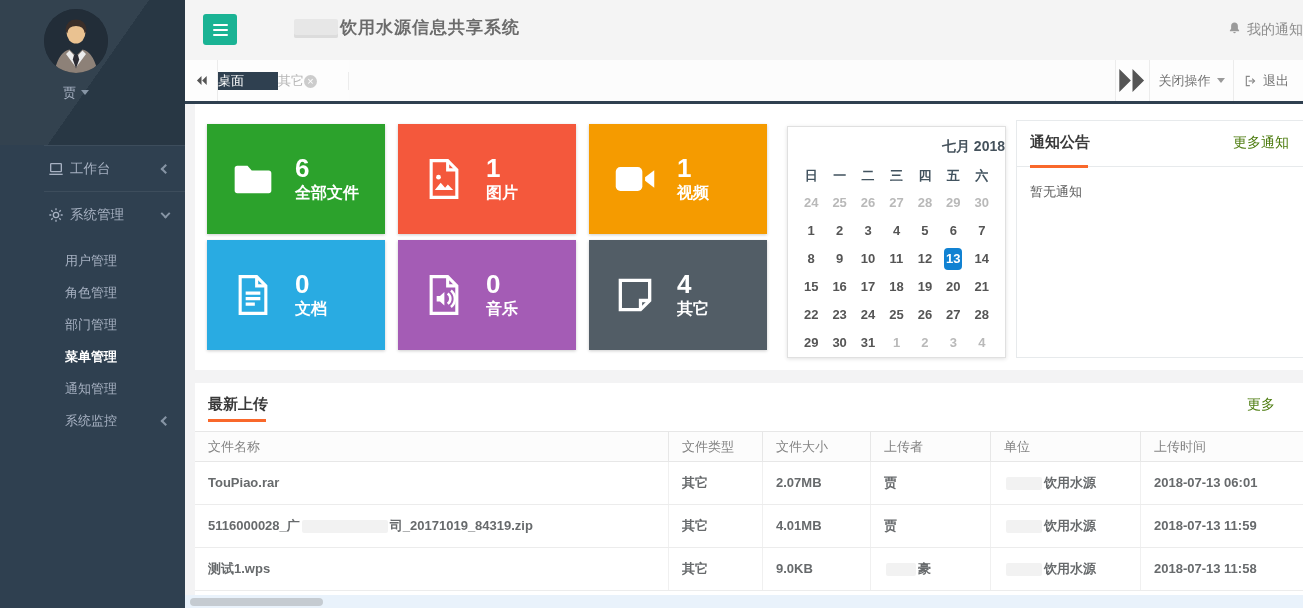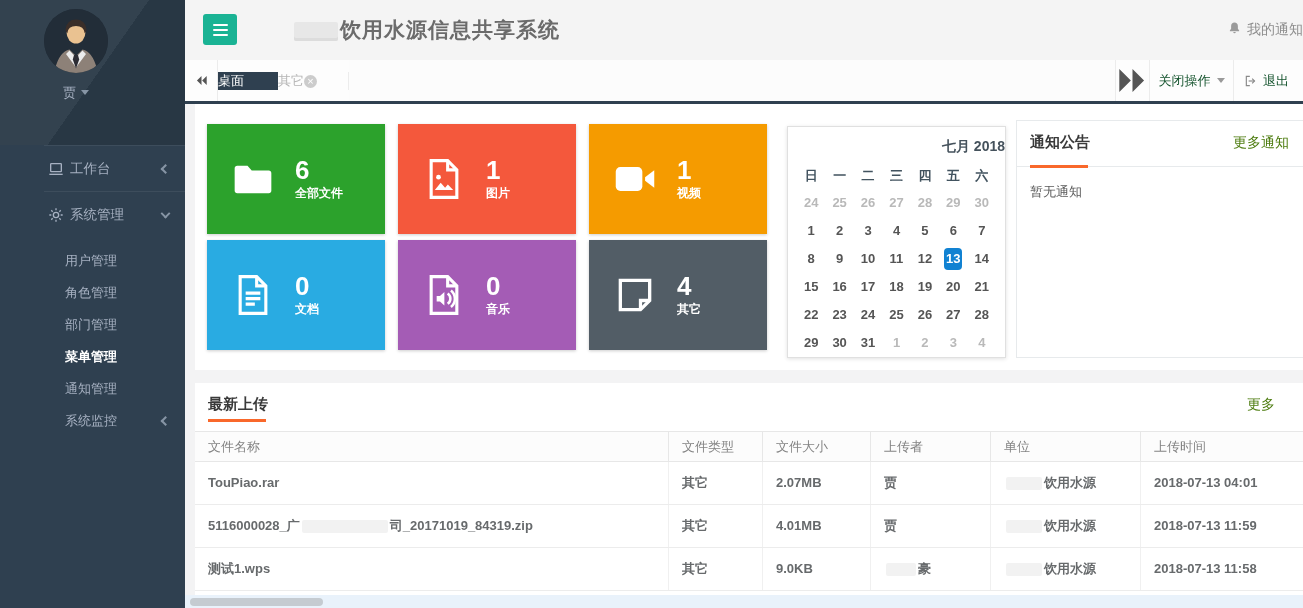--- a/index.html
+++ b/index.html
@@ -22,51 +22,51 @@
   .chev.left  { border-left:2px solid #8795a5; border-bottom:2px solid #8795a5; transform:translateY(-50%) rotate(45deg); }
   .chev.down  { border-right:2px solid #8795a5; border-bottom:2px solid #8795a5; transform:translateY(-70%) rotate(45deg); }
   .nav-subwrap { padding:8px 0 4px 0; }
   .nav-sub { position:relative; height:32px; line-height:32px; color:#a7b1c2; font-size:13px; padding-left:21px; cursor:pointer; }
   .nav-sub.active { color:#ffffff; font-weight:bold; }
 
   
   .topbar { position:absolute; left:185px; top:0; width:1118px; height:60px; background:#f4f4f4; }
   .hamburger { position:absolute; left:18px; top:14px; width:34px; height:31px; background:var(--teal,#1ab394); border:none; border-radius:3px; cursor:pointer; }
   .hamburger i { display:block; width:15px; height:2px; background:#fff; margin:3px auto; border-radius:1px; }
-  .apptitle { position:absolute; left:107px; top:16px; font-size:21px; font-weight:bold; color:#6b6b6b; white-space:nowrap; letter-spacing:1px; }
+  .apptitle { position:absolute; left:107px; top:16px; font-size:17px; font-weight:bold; color:#6b6b6b; white-space:nowrap; letter-spacing:1px; }
   .redact { display:inline-block; height:13px; background:#ebebeb; border-radius:2px; vertical-align:middle; margin:0 2px; }
   .apptitle .redact { height:19px; background:#e7e7e7; box-shadow:inset 0 -3px 0 #dcdcdc; }
   .notif { position:absolute; left:1042px; top:21px; width:90px; color:#8e8e8e; font-size:14px; white-space:nowrap; cursor:pointer; }
   .notif svg { width:15px; height:15px; vertical-align:-2px; margin-right:5px; }
 
   
   .tabbar { position:absolute; left:185px; top:60px; width:1118px; height:44px; background:#fdfdfd; border-bottom:3px solid var(--sidebar,#2f4050); display:flex; overflow:hidden; }
   .tabbar > div { height:41px; display:flex; align-items:center; justify-content:center; }
   .tb-btn { width:33px; border-right:1px solid #ececec; color:#555; cursor:pointer; flex:none; }
   .tb-btn svg { width:13px; height:13px; }
   .tab { font-size:13px; cursor:pointer; flex:none; }
   .tab.active { background:var(--sidebar,#2f4050); color:#fff; width:60px; }
   .tab.plain { color:#b5b5b5; width:71px; border-right:1px solid #ececec; gap:6px; }
   .tab-close { display:inline-block; width:13px; height:13px; border-radius:50%; background:#cccccc; color:#fff; font-size:11px; line-height:12px; text-align:center; cursor:pointer; }
   .tb-spacer { flex:1; background:#fcfcfc; }
-  .tb-right { flex:none; border-left:1px solid #ececec; color:#14532d; font-size:13px; cursor:pointer; white-space:nowrap; }
+  .tb-right { flex:none; border-left:1px solid #ececec; color:#737373; font-size:13px; cursor:pointer; white-space:nowrap; }
   .tb-arrow { width:34px; }
   .tb-closeops { width:84px; }
   .tb-closeops .caret { display:inline-block; margin-left:6px; border-left:4px solid transparent; border-right:4px solid transparent; border-top:5px solid #9a9a9a; }
   .tb-logout { width:70px; justify-content:flex-start !important; padding-left:10px; }
   .tb-logout svg { width:14px; height:14px; margin-right:5px; flex:none; }
 
   
   .top-section { position:absolute; left:195px; top:104px; width:1108px; height:266px; background:#fff; }
 
   .cards { position:absolute; left:12px; top:20px; display:grid; grid-template-columns:repeat(3,178px); gap:6px 13px; }
   .card { height:110px; display:flex; align-items:center; padding-left:24px; gap:20px; color:#fff; cursor:pointer; box-shadow:0 1px 3px rgba(0,0,0,.2); }
   .card .cicon svg { width:44px; height:44px; display:block; }
   .card .num { font-size:26px; font-weight:bold; line-height:1.15; }
-  .card .clbl { font-size:12px; font-weight:bold; }
+  .card .clbl { font-size:16px; font-weight:bold; }
 
   .calendar { position:absolute; left:592px; top:22px; width:219px; height:232px; background:#fff; border:1px solid #e0e0e0; box-shadow:0 1px 4px rgba(0,0,0,.12); }
   .cal-title { text-align:right; font-size:14px; font-weight:bold; color:#45525c; margin-top:11px; }
   .cal-grid { display:grid; grid-template-columns:repeat(7,1fr); padding:6px 9px 0 9px; text-align:center; }
   .cal-wd { height:27px; line-height:27px; font-size:13px; font-weight:bold; color:#42535f; }
   .cal-day { height:28px; line-height:28px; font-size:13px; font-weight:bold; color:#555; cursor:pointer; }
   .cal-day.muted { color:#b9b9b9; }
   .cal-day .pill { display:inline-block; width:18px; height:22px; line-height:22px; border-radius:4px; background:var(--calsel,#1182d2); color:#fff; }
 
   .notice { position:absolute; left:821px; top:16px; width:290px; height:238px; background:#fff; border:1px solid #e7eaec; }
@@ -339,21 +339,21 @@
         <div class="th" style="width: 150px;">单位</div>
         <div class="th" style="width: 163px;">上传时间</div>
       </div>
     <div id="tbody-host">
         <div class="trow">
           <div class="td" style="width: 473px;">TouPiao.rar</div>
           <div class="td" style="width: 94px;">其它</div>
           <div class="td" style="width: 108px;">2.07MB</div>
           <div class="td" style="width: 120px;">贾</div>
           <div class="td" style="width: 150px;"><span class="redact" style="width: 36px;"></span>饮用水源</div>
-          <div class="td" style="width: 163px;">2018-07-13 04:01</div>
+          <div class="td" style="width: 163px;">2018-07-13 06:01</div>
         </div>
         <div class="trow">
           <div class="td" style="width: 473px;">5116000028_广<span class="redact" style="width: 86px;"></span>司_20171019_84319.zip</div>
           <div class="td" style="width: 94px;">其它</div>
           <div class="td" style="width: 108px;">4.01MB</div>
           <div class="td" style="width: 120px;">贾</div>
           <div class="td" style="width: 150px;"><span class="redact" style="width: 36px;"></span>饮用水源</div>
           <div class="td" style="width: 163px;">2018-07-13 11:59</div>
         </div>
         <div class="trow">

